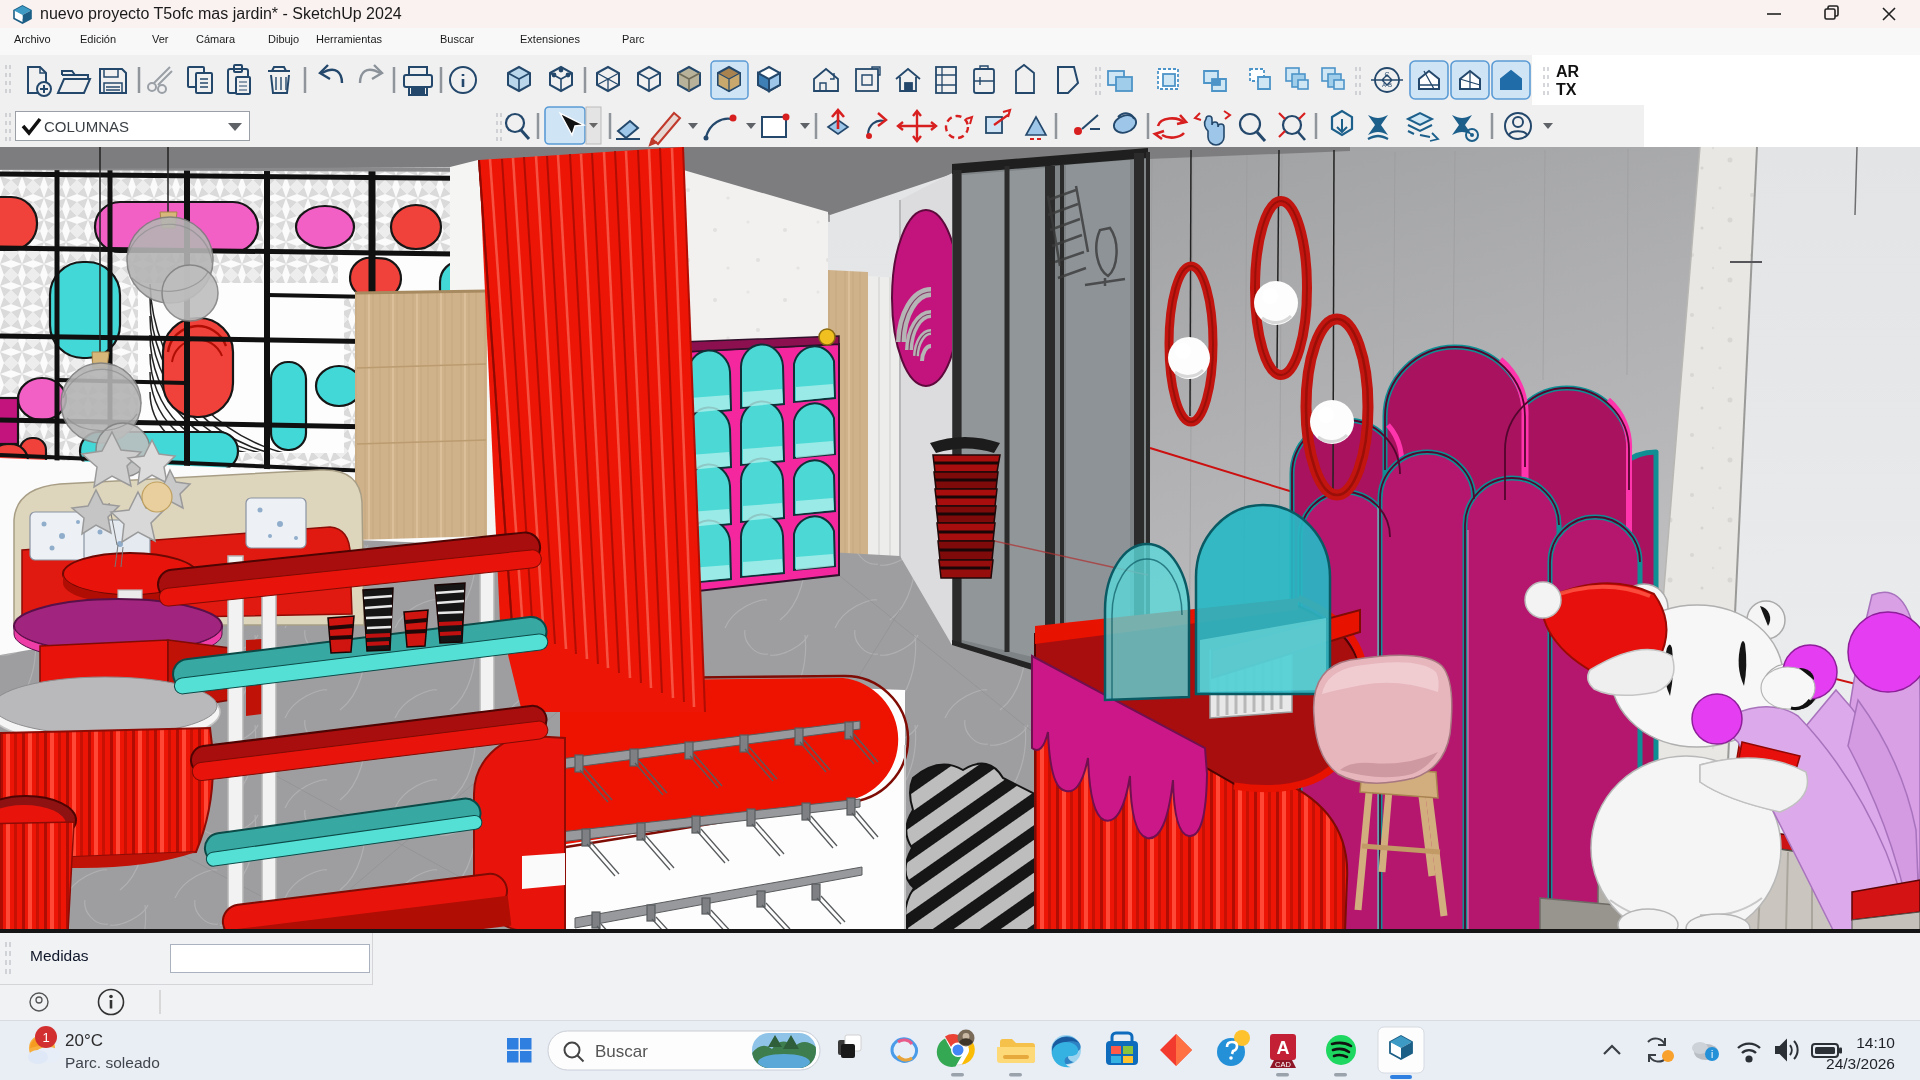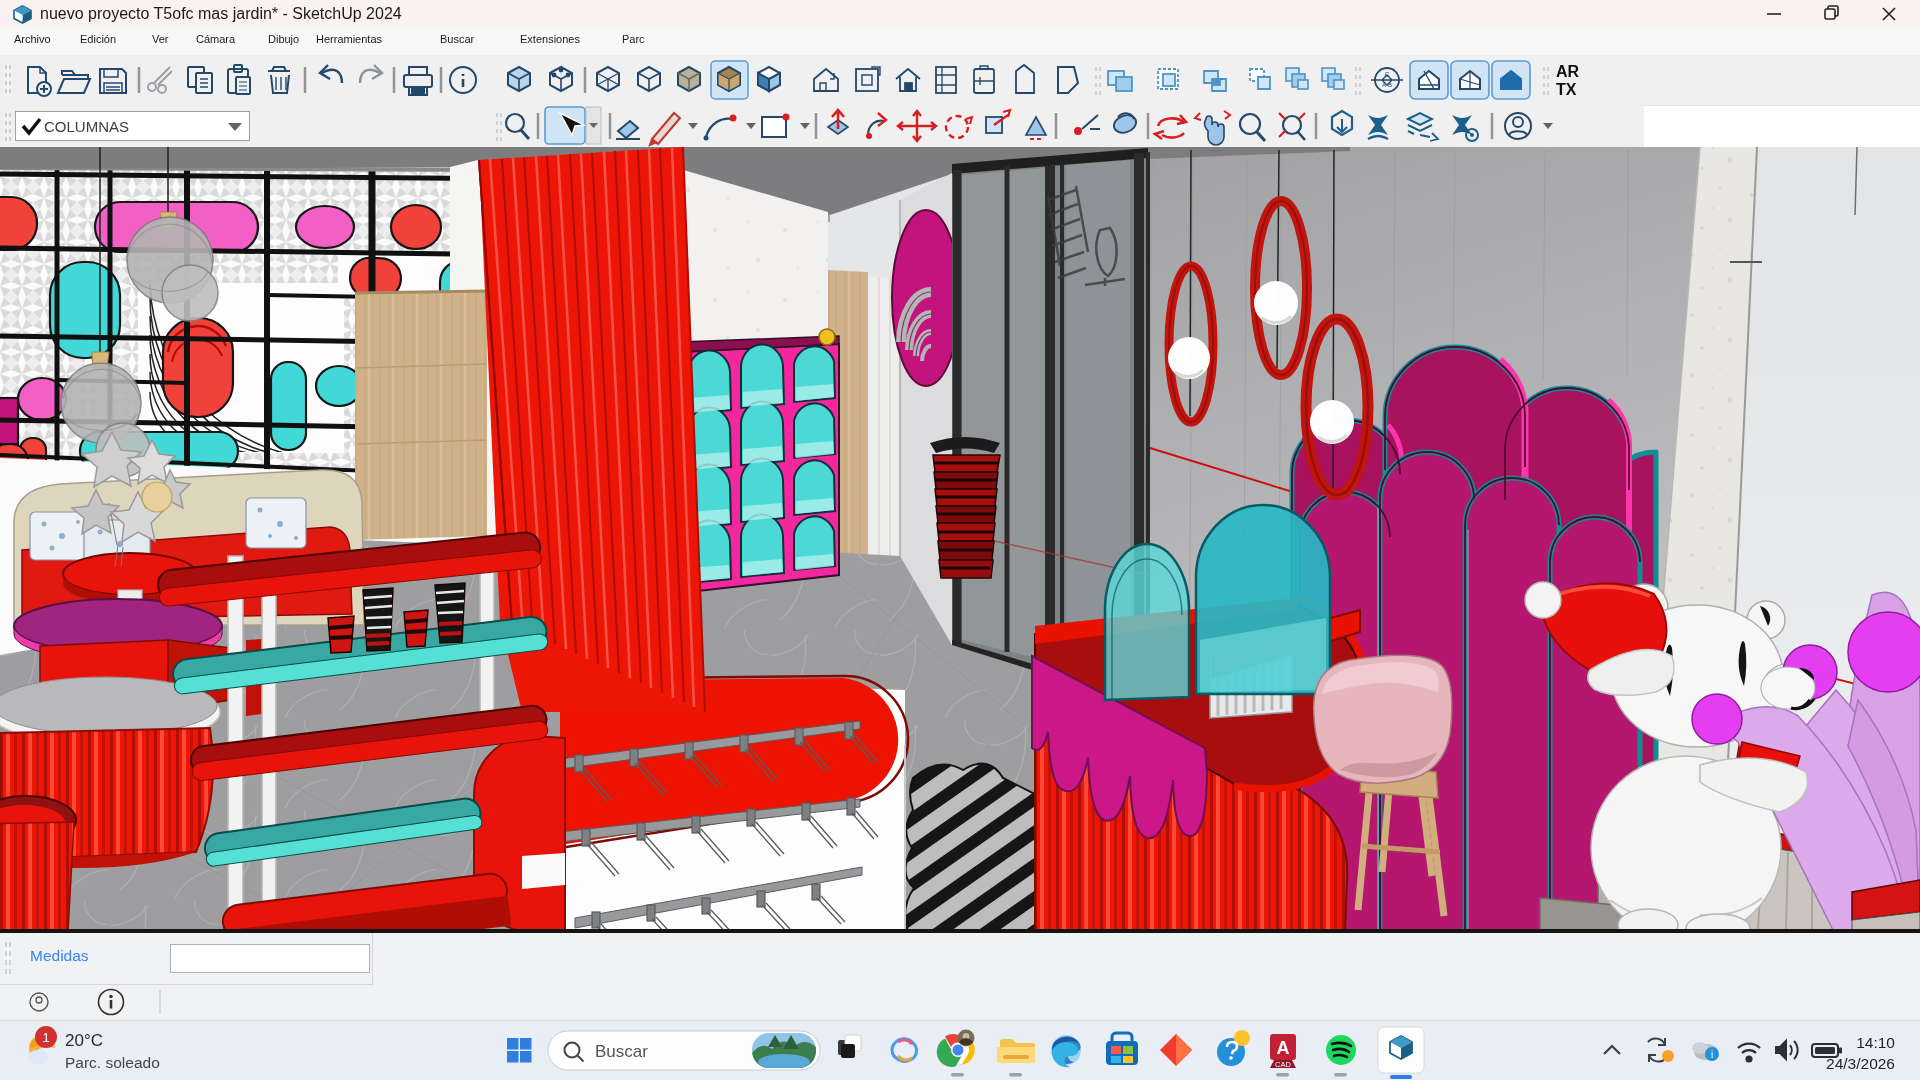--- a/index.html
+++ b/index.html
@@ -1,20 +1,20 @@
 <!DOCTYPE html>
 <html><head><meta charset="utf-8">
 <style>
 html,body{margin:0;padding:0;width:1920px;height:1080px;overflow:hidden;font-family:"Liberation Sans",sans-serif;background:#fff}
 .abs{position:absolute}
 #titlebar{left:0;top:0;width:1920px;height:28px;background:#f9f2f0}
 #title{left:40px;top:5px;font-size:16px;color:#1a1a1a}
 #menubar{left:0;top:28px;width:1920px;height:27px;background:#f8f8f8}
 .mi{position:absolute;top:33px;font-size:11px;color:#1a1a1a}
-#tb1{left:0;top:55px;width:1920px;height:50px;background:#f0f0f1;border-bottom:1px solid #e3e3e3}
+#tb1{left:0;top:55px;width:1532px;height:50px;background:#f0f0f1;border-bottom:1px solid #e3e3e3}
 #tb2{left:0;top:105px;width:1644px;height:42px;background:#f0f0f1;border-bottom:1px solid #dcdcdc}
 #combo{left:15px;top:6px;width:233px;height:28px;background:#fff;border:1px solid #9aa0a6}
 #medidas{left:0;top:933px;width:1920px;height:52px;background:#f1f2f4}
 #statusbar{left:0;top:985px;width:1920px;height:35px;background:#f1f2f4}
 #taskbar{left:0;top:1020px;width:1920px;height:60px;background:#e9edf4;border-top:1px solid #d8dce2}
 </style></head>
 <body>
 <div class="abs" id="titlebar"></div>
 <div class="abs" id="title">nuevo proyecto T5ofc mas jardin* - SketchUp 2024</div>
 <svg class="abs" style="left:13px;top:5px" width="19" height="19" viewBox="0 0 19 19">
@@ -949,21 +949,21 @@
 <rect x="0" y="929" width="1920" height="4" fill="#151515"></rect>
 </svg>
 <div class="abs" id="medidas"></div>
 <div class="abs" style="left:372px;top:933px;width:1px;height:52px;background:#d5d5d9"></div>
 <div class="abs" style="left:0;top:984px;width:373px;height:1px;background:#d5d5d9"></div>
 <svg class="abs" style="left:3px;top:940px" width="10" height="40" viewBox="0 0 10 40">
     <g stroke="#b9bdc2" stroke-width="1.2">
       <path d="M3 2v5M3 11v5M3 20v5M3 29v5M7 2v5M7 11v5M7 20v5M7 29v5"></path>
     </g>
   </svg>
-<div class="abs" style="left:30px;top:947px;font-size:15.5px;color:#3b82f6">Medidas</div>
+<div class="abs" style="left:30px;top:947px;font-size:15.5px;color:#0f172a">Medidas</div>
 <div class="abs" style="left:170px;top:944px;width:198px;height:27px;background:#fff;border:1px solid #aab2c0"></div>
 <div class="abs" id="statusbar"></div>
 <svg class="abs" style="left:25px;top:988px" width="140" height="28" viewBox="0 0 140 28">
  <circle cx="14" cy="14" r="9" fill="none" stroke="#555" stroke-width="1.4"></circle>
  <circle cx="14" cy="12" r="3" fill="none" stroke="#555" stroke-width="1.3"></circle>
  <circle cx="86" cy="14" r="12.5" fill="none" stroke="#333" stroke-width="1.6"></circle>
  <circle cx="86" cy="8.5" r="1.8" fill="#333"></circle>
  <path d="M86 12v8.5" stroke="#333" stroke-width="2.6"></path>
  <path d="M135 2v24" stroke="#cfcfcf" stroke-width="1.5"></path>
 </svg>

